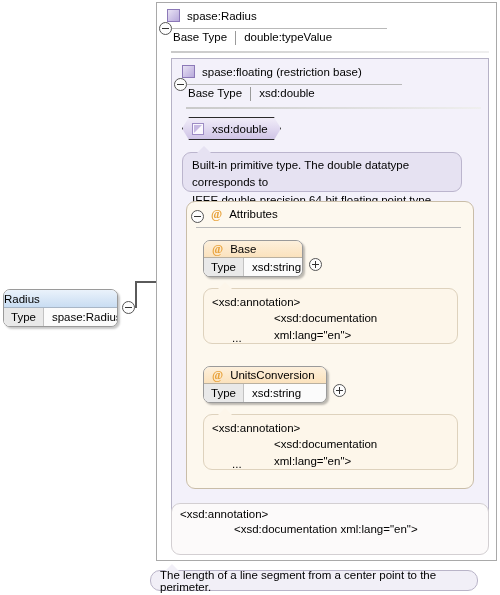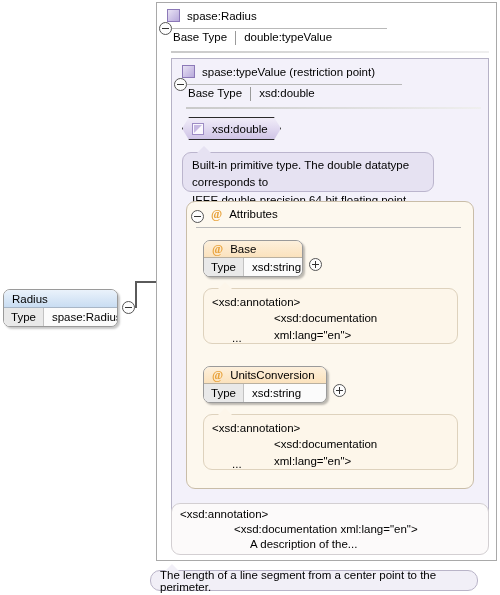--- a/index.html
+++ b/index.html
@@ -162,21 +162,21 @@
     position: absolute;
     top: -7px;
     width: 0; height: 0;
     border-left: 7px solid transparent;
     border-right: 7px solid transparent;
   }
 
   
   #double-desc {
     left: 182px; top: 152px;
-    width: 252px; height: 40px;
+    width: 280px; height: 40px;
     background: #e6e2f2;
     border: 1px solid #bbb5cd;
     padding: 4px 9px;
   }
   #double-desc .tail {
     left: 14px;
     border-bottom: 7px solid #e6e2f2;
   }
 
   
@@ -285,21 +285,20 @@
     box-sizing: border-box;
     overflow: hidden;
     box-shadow: 2px 2px 2px rgba(0,0,0,0.22);
     font-size: 11.5px;
   }
   #radius-box .title {
     height: 18px;
     background: linear-gradient(to bottom, #eaf2fb 0%, #c9ddf2 100%);
     border-bottom: 1px solid #a8b6c6;
     display: flex; align-items: center;
-    padding-left: 8px;
     box-sizing: border-box;
   }
   #radius-box .typerow {
     height: 18px;
     display: flex; align-items: center;
     background: #fbfbfb;
   }
   #radius-box .typerow .k {
     background: #e9e9e9;
     height: 100%;
@@ -370,21 +369,21 @@
 
   <div class="thick-rule" style="left:14px; top:48px; width:318px;"></div>
 </div>
 
 <div id="typevalue-panel" class="abs">
 
   <div class="toggle" style="left:2px; top:19px;"></div>
 
   <div class="grp-header">
     <span class="sq-icon"></span>
-    <span class="ttl">spase:typeValue (restriction point)</span>
+    <span class="ttl">spase:floating (restriction base)</span>
   </div>
 
   <div class="hdr-rule" style="left:15px; top:25px; width:215px;"></div>
 
   <div class="basetype-row" style="left:16px; top:28px;">
     <span class="lbl">Base Type</span>
     <span class="sep"></span>
     <span>xsd:double</span>
   </div>
 
@@ -449,19 +448,18 @@
     <span class="l1">&lt;xsd:annotation&gt;</span>
     <span class="l2">&lt;xsd:documentation xml:lang="en"&gt;</span>
     <span class="l3">...</span>
   </div>
 </div>
 
 <div id="bottom-anno" class="abs">
   <span class="tail"></span>
   <span class="l1">&lt;xsd:annotation&gt;</span>
   <span class="l2">&lt;xsd:documentation xml:lang="en"&gt;</span>
-  <span class="l3">A description of the...</span>
 </div>
 
 <div id="footer-tip" class="abs">
   <span class="tail"></span>
   <span>The length of a line segment from a center point to the perimeter.</span>
 </div>
 
 </body></html>

